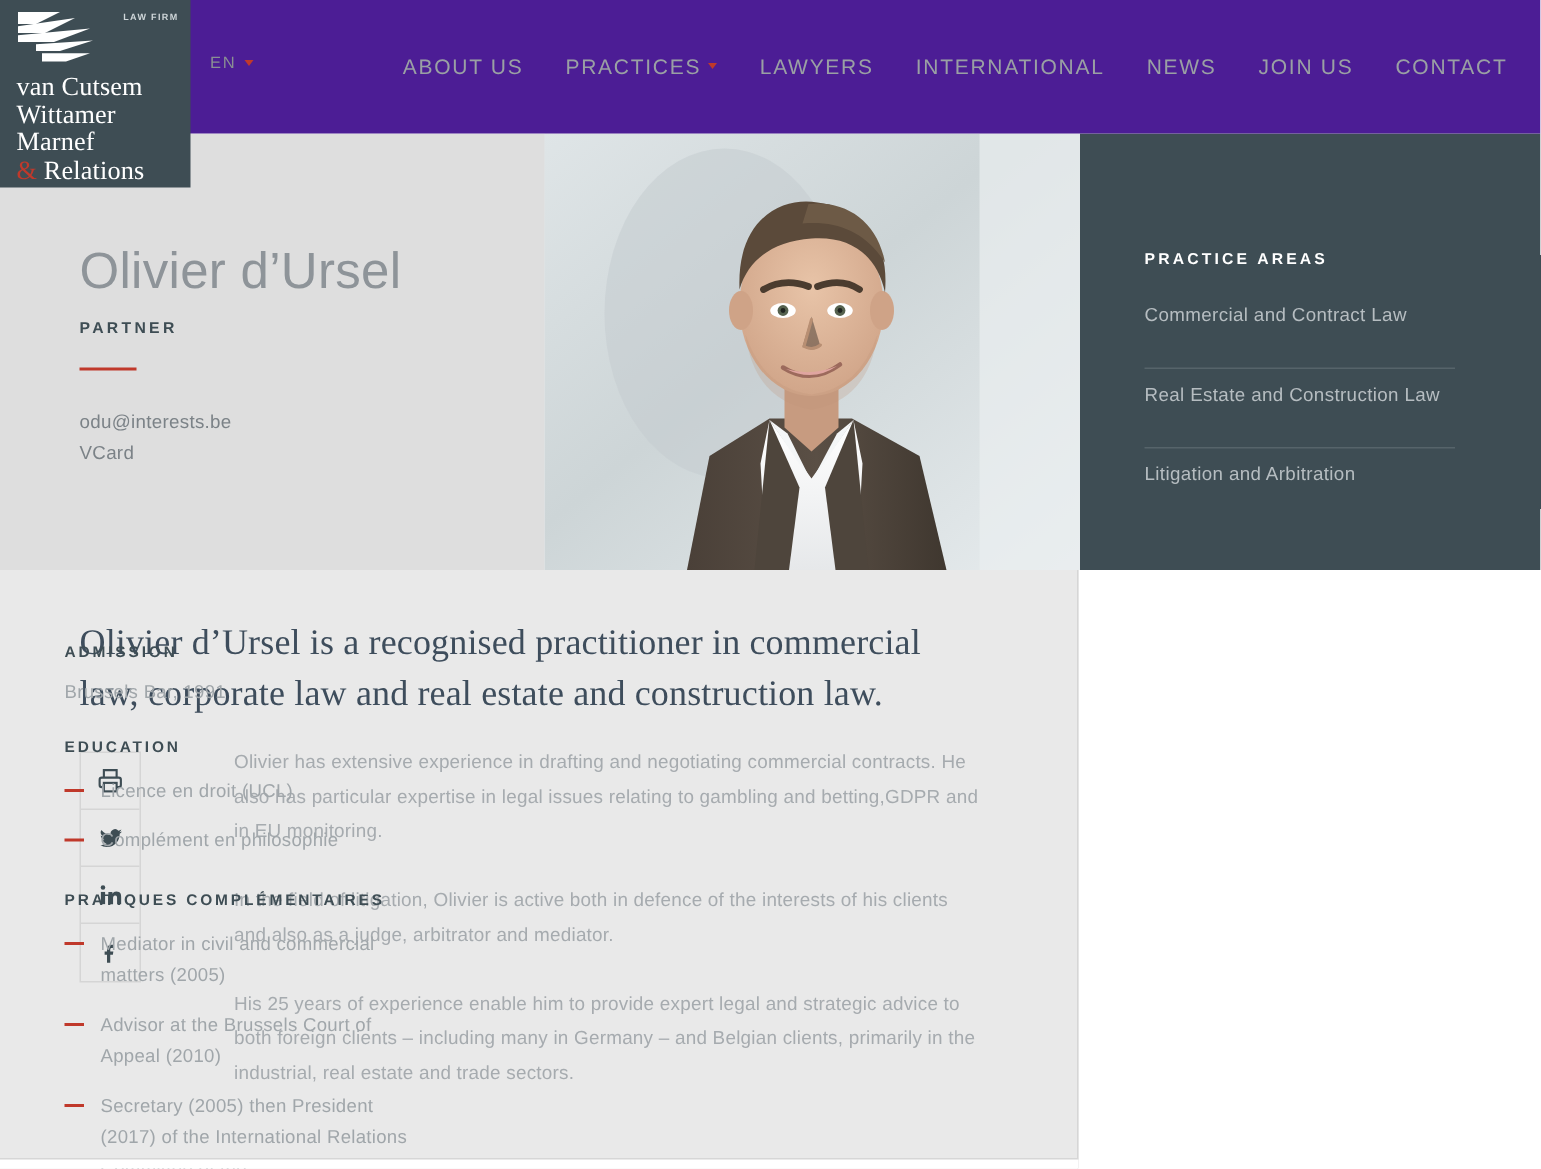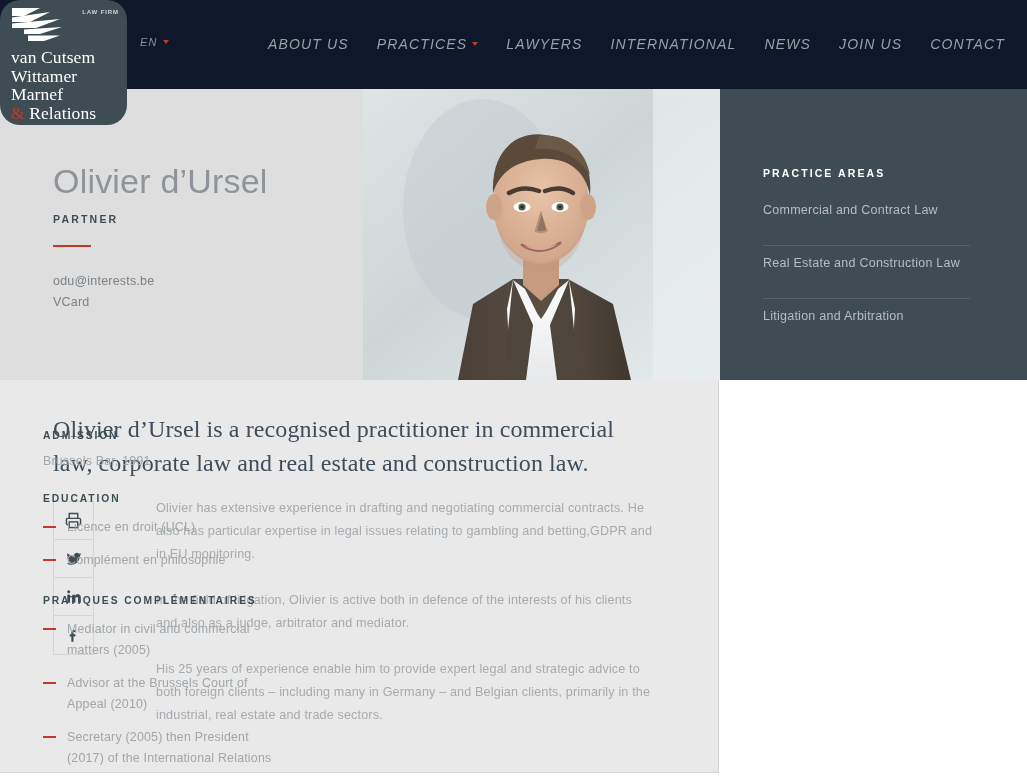--- a/index.html
+++ b/index.html
@@ -18,34 +18,32 @@
     height: 779px;
     background: #ffffff;
   }
 
   
   .header {
     position: absolute;
     top: 0; left: 0;
     width: 1027px;
     height: 89px;
-    background: #0f172a;
+    background: #4c1d95;
     z-index: 20;
-    font-style: italic;
   }
 
   .logo-block {
     position: absolute;
     top: 0; left: 0;
     width: 127px;
     height: 125px;
     background: #3e4d54;
     z-index: 30;
     overflow: hidden;
-    border-radius: 20px;
   }
 
   .logo-lawfirm {
     position: absolute;
     top: 9px; right: 8px;
     font-size: 6px;
     letter-spacing: 0.9px;
     color: #cfd6d9;
     font-weight: bold;
   }

